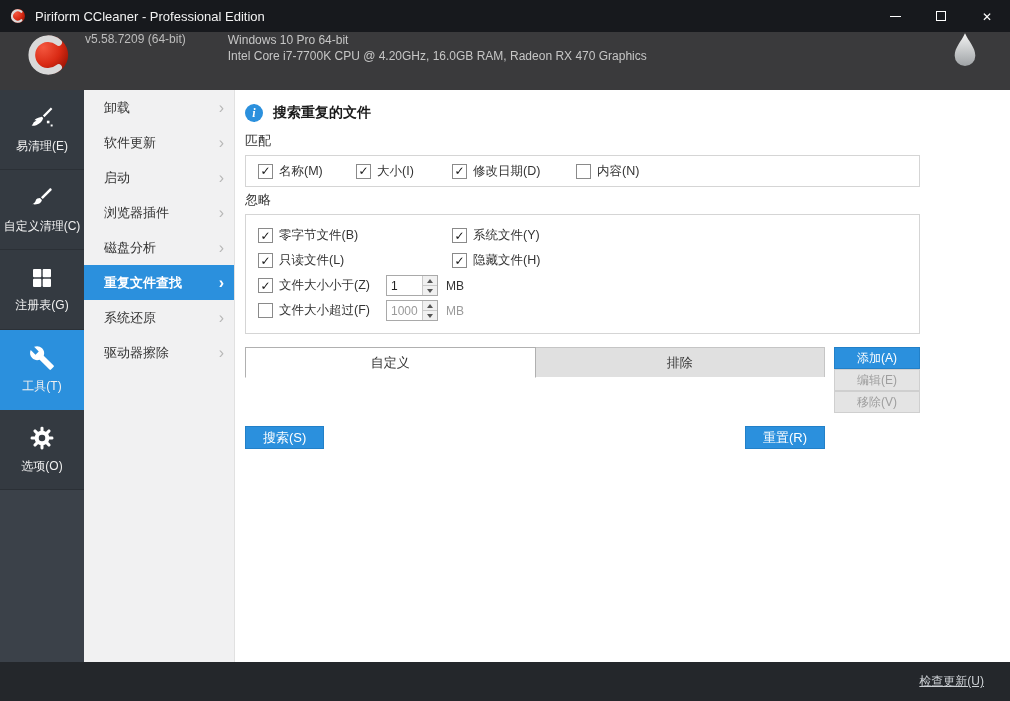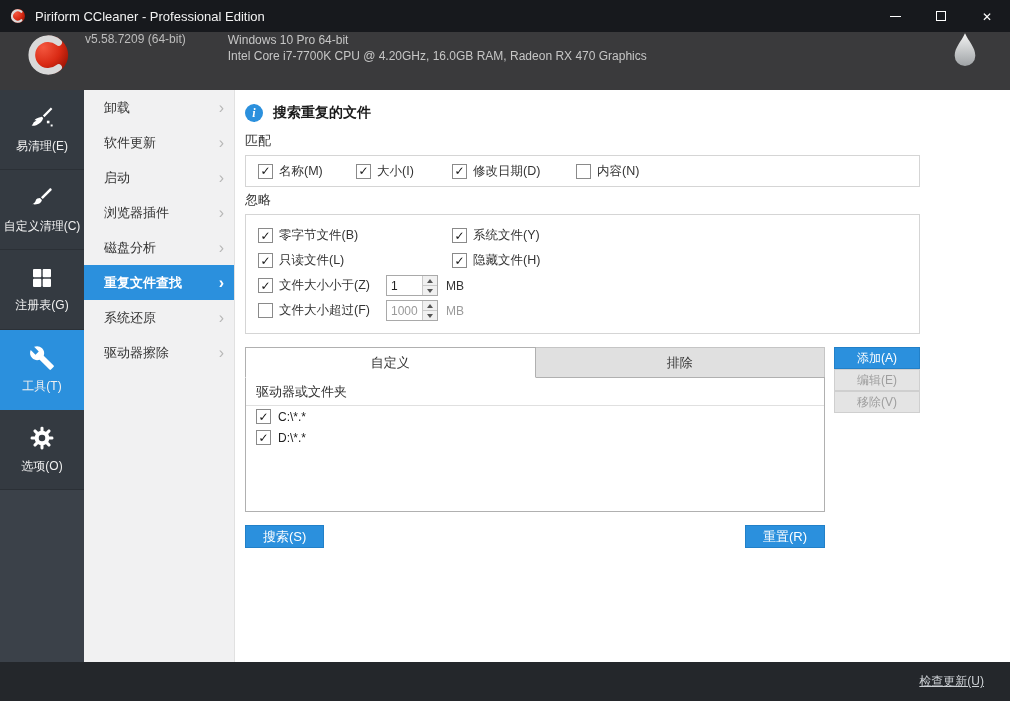--- a/index.html
+++ b/index.html
@@ -343,31 +343,20 @@
           <span class="unit disabled">MB</span>
         </div>
       </div>
 
       <div class="list-area">
         <div class="list-left">
           <div class="tabbar">
             <div class="tab active">自定义</div>
             <div class="tab inactive">排除</div>
           </div>
-          <div class="dtable">
-            <div class="dtable-header">驱动器或文件夹</div>
-            <div class="drow">
-              <span class="cb checked"></span>
-              <span>C:\*.*</span>
-            </div>
-            <div class="drow">
-              <span class="cb checked"></span>
-              <span>D:\*.*</span>
-            </div>
-          </div>
         </div>
         <div class="list-right">
           <div class="btn primary">添加(A)</div>
           <div class="btn disabled">编辑(E)</div>
           <div class="btn disabled">移除(V)</div>
         </div>
       </div>
 
       <div class="action-row">
         <div class="btn primary big">搜索(S)</div>

